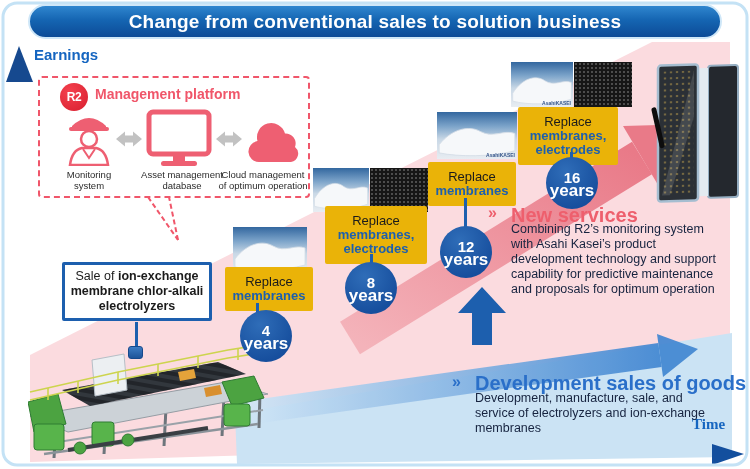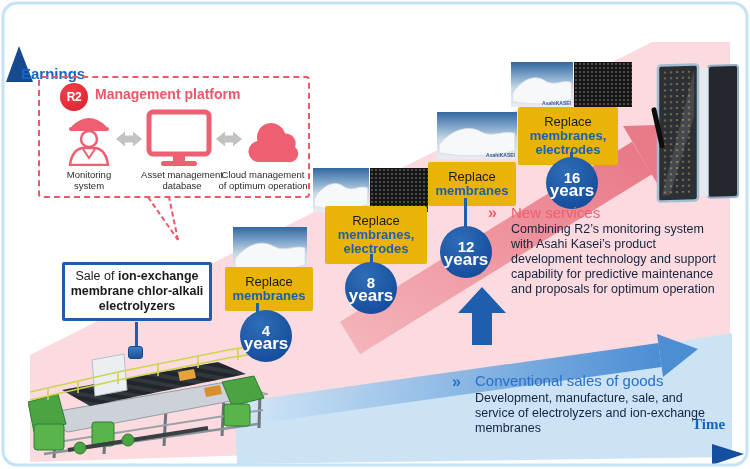--- a/index.html
+++ b/index.html
@@ -37,21 +37,21 @@
   .ms-line{font-size:13px;line-height:14px;color:#1b1b1b;}
   .ms-line-bold{font-size:13px;line-height:14px;color:#1d5fae;font-weight:bold;}
   .connector-v{position:absolute;width:3px;background:#1d5fae;}
   .ms-circle{position:absolute;width:52px;height:52px;border-radius:50%;
     background:radial-gradient(circle at 38% 28%,#2f6db8 0%,#164e9d 75%);
     display:flex;flex-direction:column;align-items:center;justify-content:center;color:#fff;}
   .ms-year{font-size:15px;font-weight:bold;line-height:15px;}
   .ms-unit{font-size:17px;font-weight:bold;line-height:12px;}
   
   .chev{position:absolute;font-weight:bold;font-size:16px;}
-  .blk-heading{position:absolute;font-weight:normal;font-size:15px;text-align:right;}
+  .blk-heading{position:absolute;font-weight:bold;font-size:20px;text-align:right;}
   .blk-body{position:absolute;font-weight:normal;font-size:12.5px;line-height:15px;color:#16233f;}
   .marker-pin{position:absolute;left:128px;top:346px;width:15px;height:13px;border-radius:3px;
     background:linear-gradient(180deg,#3d7cc4,#1d5499);border:1px solid #16498c;box-sizing:border-box;}
 </style>
 </head>
 <body>
 
 <div class="page">
 
   <svg class="abs" style="left:0;top:0;" width="750" height="469" viewBox="0 0 750 469">
@@ -101,22 +101,25 @@
     </g>
 
     <g>
       <line x1="19" y1="80" x2="19" y2="442" stroke="url(#earnGrad)" stroke-width="21"></line>
       <polygon points="6,82 33,82 19,46" fill="#16498f"></polygon>
     </g>
 
     <rect x="3" y="3" width="744" height="462" rx="14" fill="none" stroke="#c4e2f5" stroke-width="3"></rect>
   </svg>
 
-
-  <div class="axis-label" style="left:21px;top:46px;margin-top:19px;">Earnings</div>
+  <div class="title-bar">
+    <span>Change from conventional sales to solution business</span>
+  </div>
+
+  <div class="axis-label" style="left:34px;top:46px;">Earnings</div>
   <div class="axis-label" style="left:692px;top:416px;font-family:Liberation Serif, serif;">Time</div>
 
   <svg class="abs" style="left:28px;top:330px;" width="240" height="132" viewBox="0 0 240 132">
     <defs>
       <pattern id="ribs" width="8" height="8" patternUnits="userSpaceOnUse" patternTransform="rotate(100)">
         <rect width="4" height="8" fill="#14171a"></rect>
       </pattern>
     </defs>
     <g stroke="#6d757c" stroke-width="3">
       <line x1="28" y1="96" x2="26" y2="128"></line>
@@ -279,16 +282,16 @@
   <div class="ms-circle" style="left:546px;top:157px;">
     <div class="ms-year">16</div>
     <div class="ms-unit">years</div>
   </div>
 
   <div class="chev" style="left:488px;top:204px;color:#ee5f6d;">»</div>
   <div class="blk-heading" style="left:511px;top:204px;color:#ee5f6d;">New services</div>
   <div class="blk-body" style="left:511px;top:222px;width:218px;">Combining R2’s monitoring system with Asahi Kasei’s product development technology and support capability for predictive maintenance and proposals for optimum operation</div>
 
   <div class="chev" style="left:452px;top:373px;color:#2a6fc9;">»</div>
-  <div class="blk-heading" style="left:475px;top:372px;color:#2a6fc9;">Conventional sales of goods</div>
+  <div class="blk-heading" style="left:475px;top:372px;color:#2a6fc9;">Development sales of goods</div>
   <div class="blk-body" style="left:475px;top:391px;width:235px;">Development, manufacture, sale, and service of electrolyzers and ion-exchange membranes</div>
 
 </div>
 
 </body></html>

